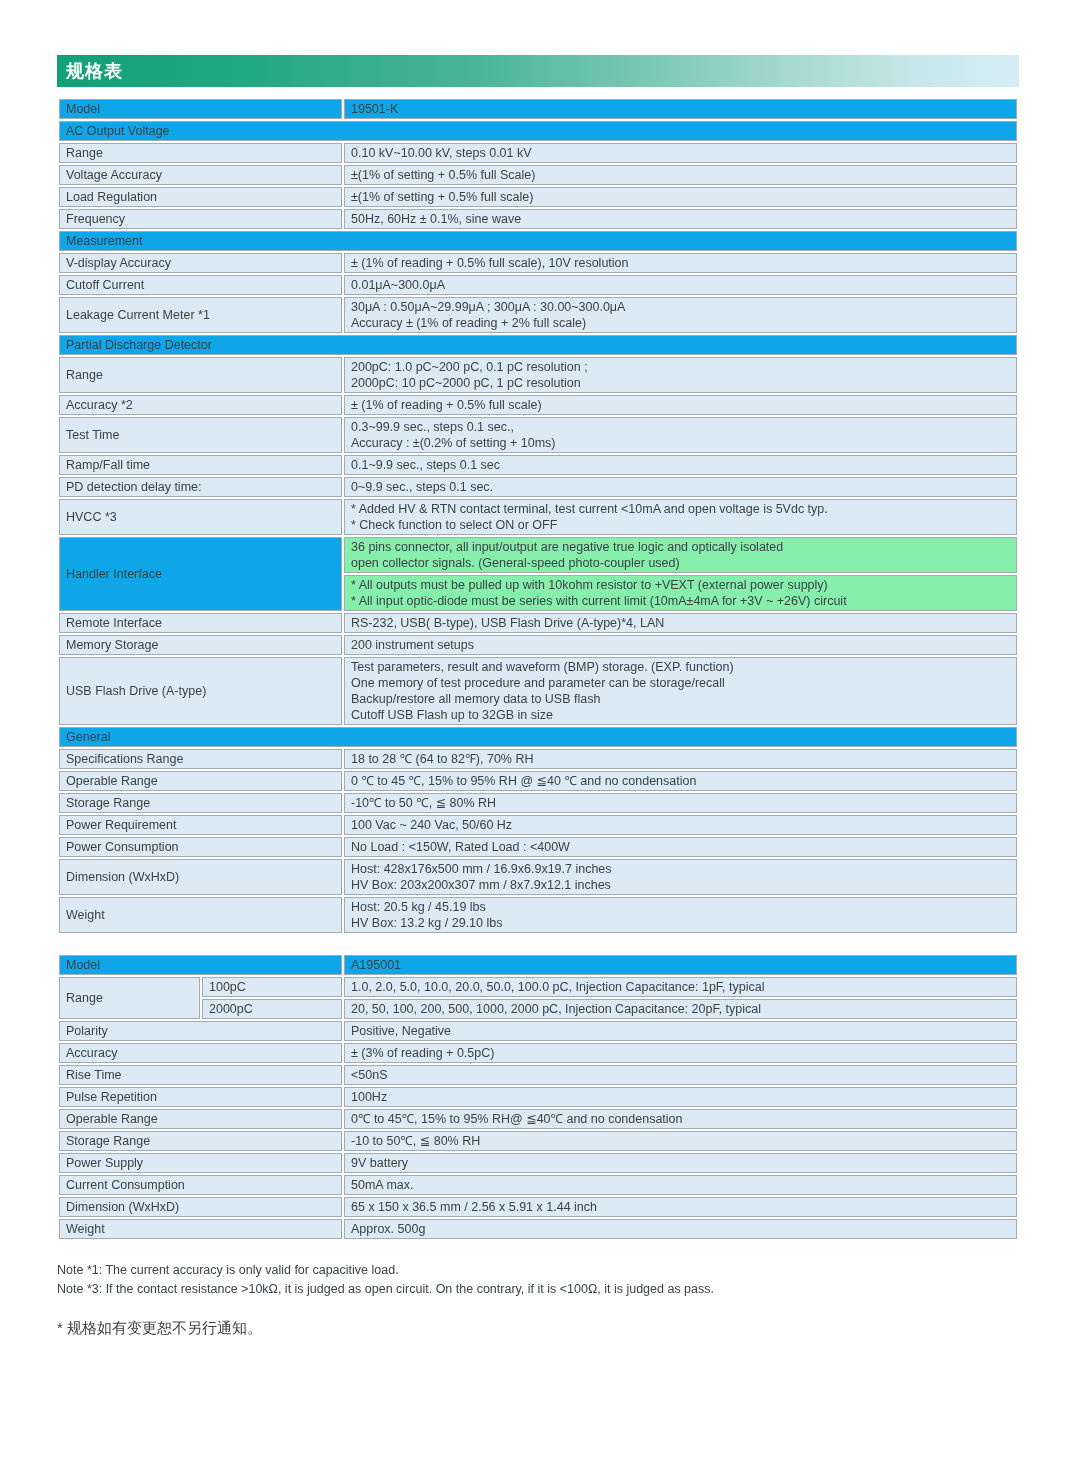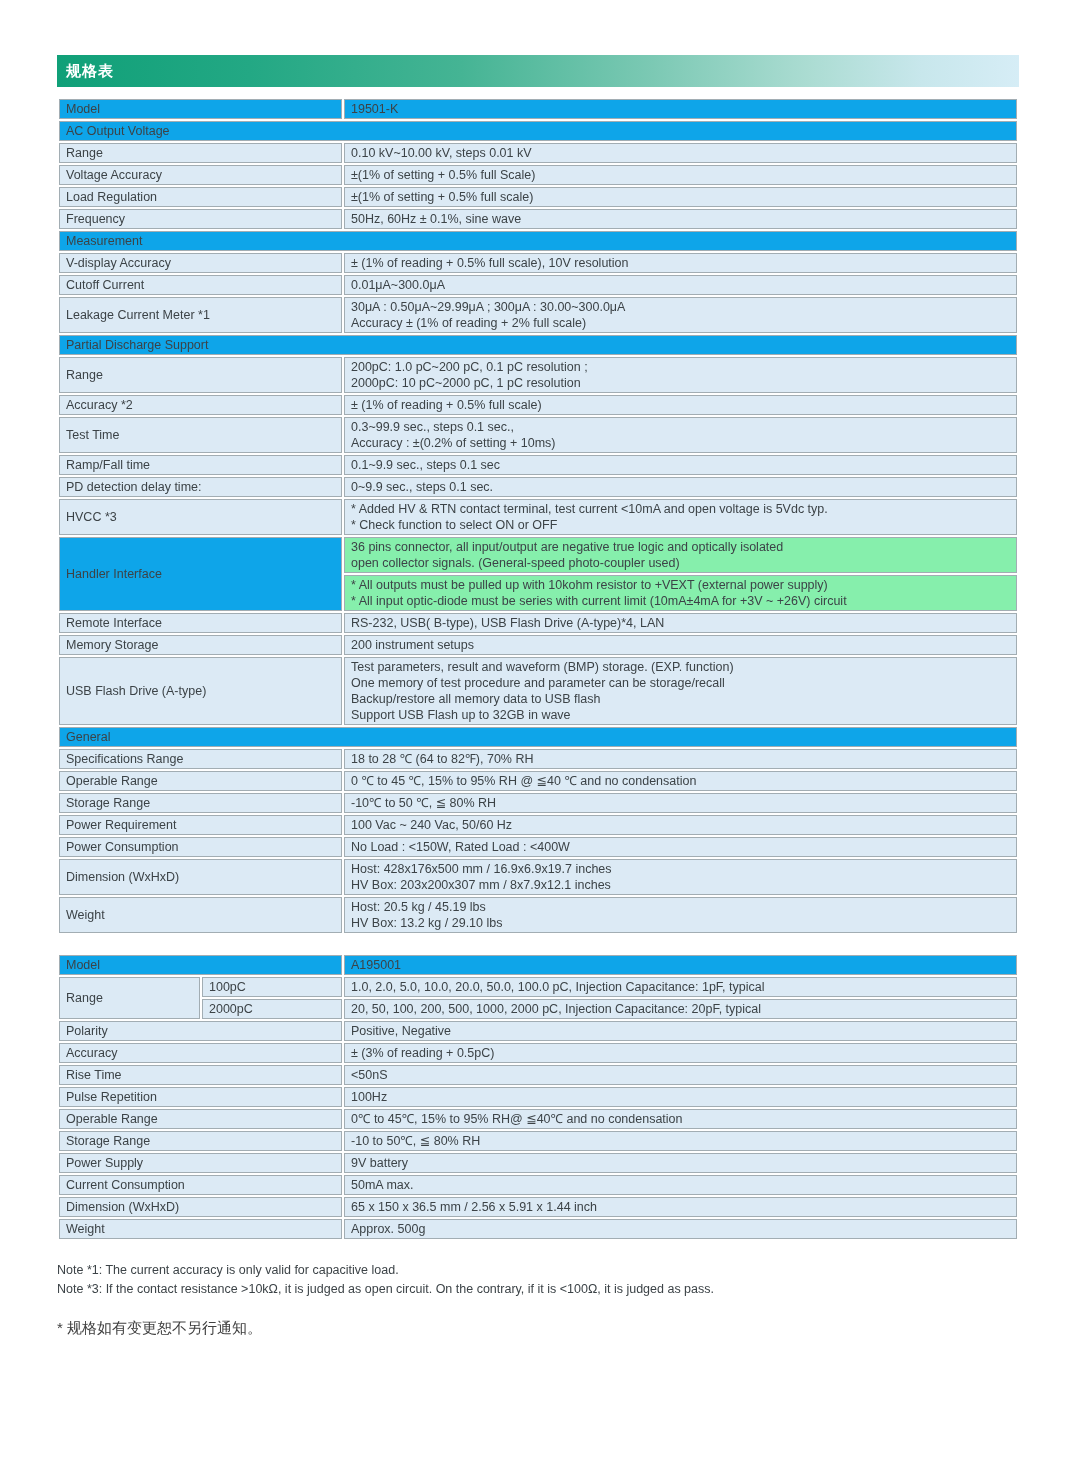--- a/index.html
+++ b/index.html
@@ -4,21 +4,21 @@
 <style>
   html,body { margin:0; padding:0; background:#ffffff; }
   body { width:1076px; height:1470px; font-family:"Liberation Sans", sans-serif; color:#3c4347; }
   .content { margin-left:57px; width:962px; }
 
   .bar {
     margin-top:55px; height:32px;
     background:linear-gradient(90deg,#10a078 0%,#23a884 20%,#45b494 42%,#7cc9b4 62%,#abdcd2 78%,#c8e7ec 90%,#d6edf6 100%);
     display:flex; align-items:center;
   }
-  .bar .title { color:#ffffff; font-weight:bold; font-size:15px; padding-left:9px; letter-spacing:1px; }
+  .bar .title { color:#ffffff; font-weight:bold; font-size:18px; padding-left:9px; letter-spacing:1px; }
 
   table.spec {
     width:100%;
     border-collapse:separate;
     border-spacing:2px;
     table-layout:fixed;
     background:#ffffff;
   }
   table.spec td {
     background:#dceaf5;
@@ -90,21 +90,21 @@
           <td>0.01μA~300.0μA</td>
         </tr>
     <tr>
           <td>Leakage Current Meter *1</td>
       <td>
         <div class="line">30μA : 0.50μA~29.99μA ; 300μA : 30.00~300.0μA</div>
         <div class="line">Accuracy ± (1% of reading + 2% full scale)</div>
       </td>
         </tr>
     <tr>
-          <td class="d" colspan="2">Partial Discharge Support</td>
+          <td class="d" colspan="2">Partial Discharge Detector</td>
         </tr>
     <tr>
           <td>Range</td>
       <td>
         <div class="line">200pC: 1.0 pC~200 pC, 0.1 pC resolution ;</div>
         <div class="line">2000pC: 10 pC~2000 pC, 1 pC resolution</div>
       </td>
         </tr>
     <tr>
           <td>Accuracy *2</td>
@@ -152,21 +152,21 @@
     <tr>
           <td>Memory Storage</td>
           <td>200 instrument setups</td>
         </tr>
     <tr>
           <td>USB Flash Drive (A-type)</td>
       <td>
         <div class="line">Test parameters, result and waveform (BMP) storage. (EXP. function)</div>
         <div class="line">One memory of test procedure and parameter can be storage/recall</div>
         <div class="line">Backup/restore all memory data to USB flash</div>
-        <div class="line">Support USB Flash up to 32GB in wave</div>
+        <div class="line">Cutoff USB Flash up to 32GB in size</div>
       </td>
         </tr>
     <tr>
           <td class="d" colspan="2">General</td>
         </tr>
     <tr>
           <td>Specifications Range</td>
           <td>18 to 28 ℃ (64 to 82℉), 70% RH</td>
         </tr>
     <tr>

